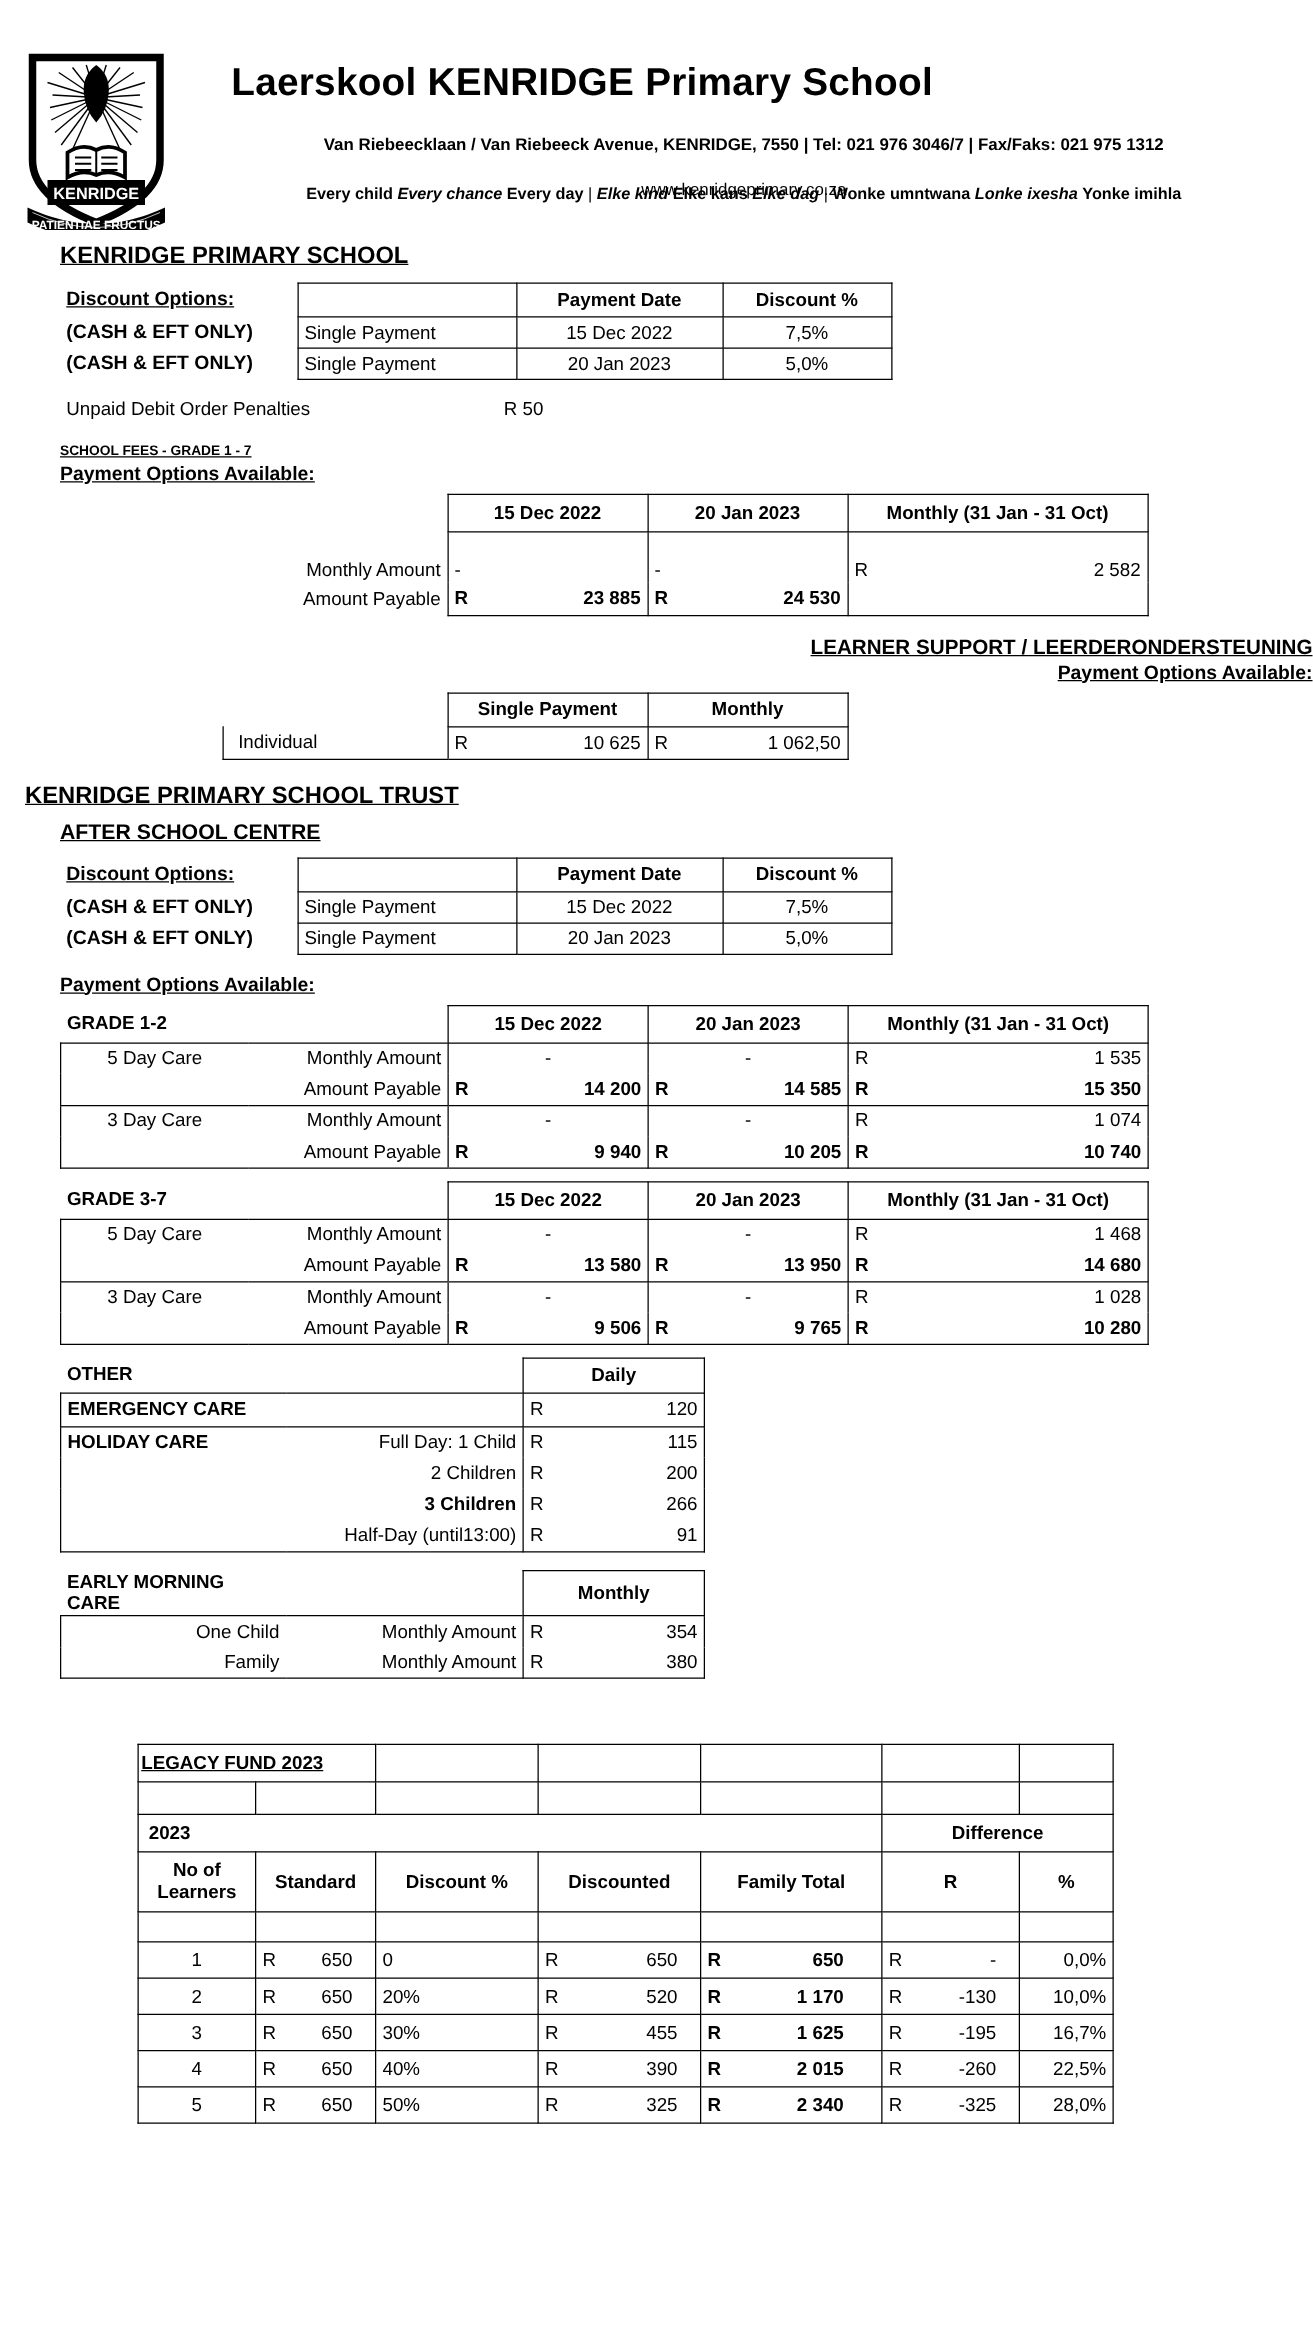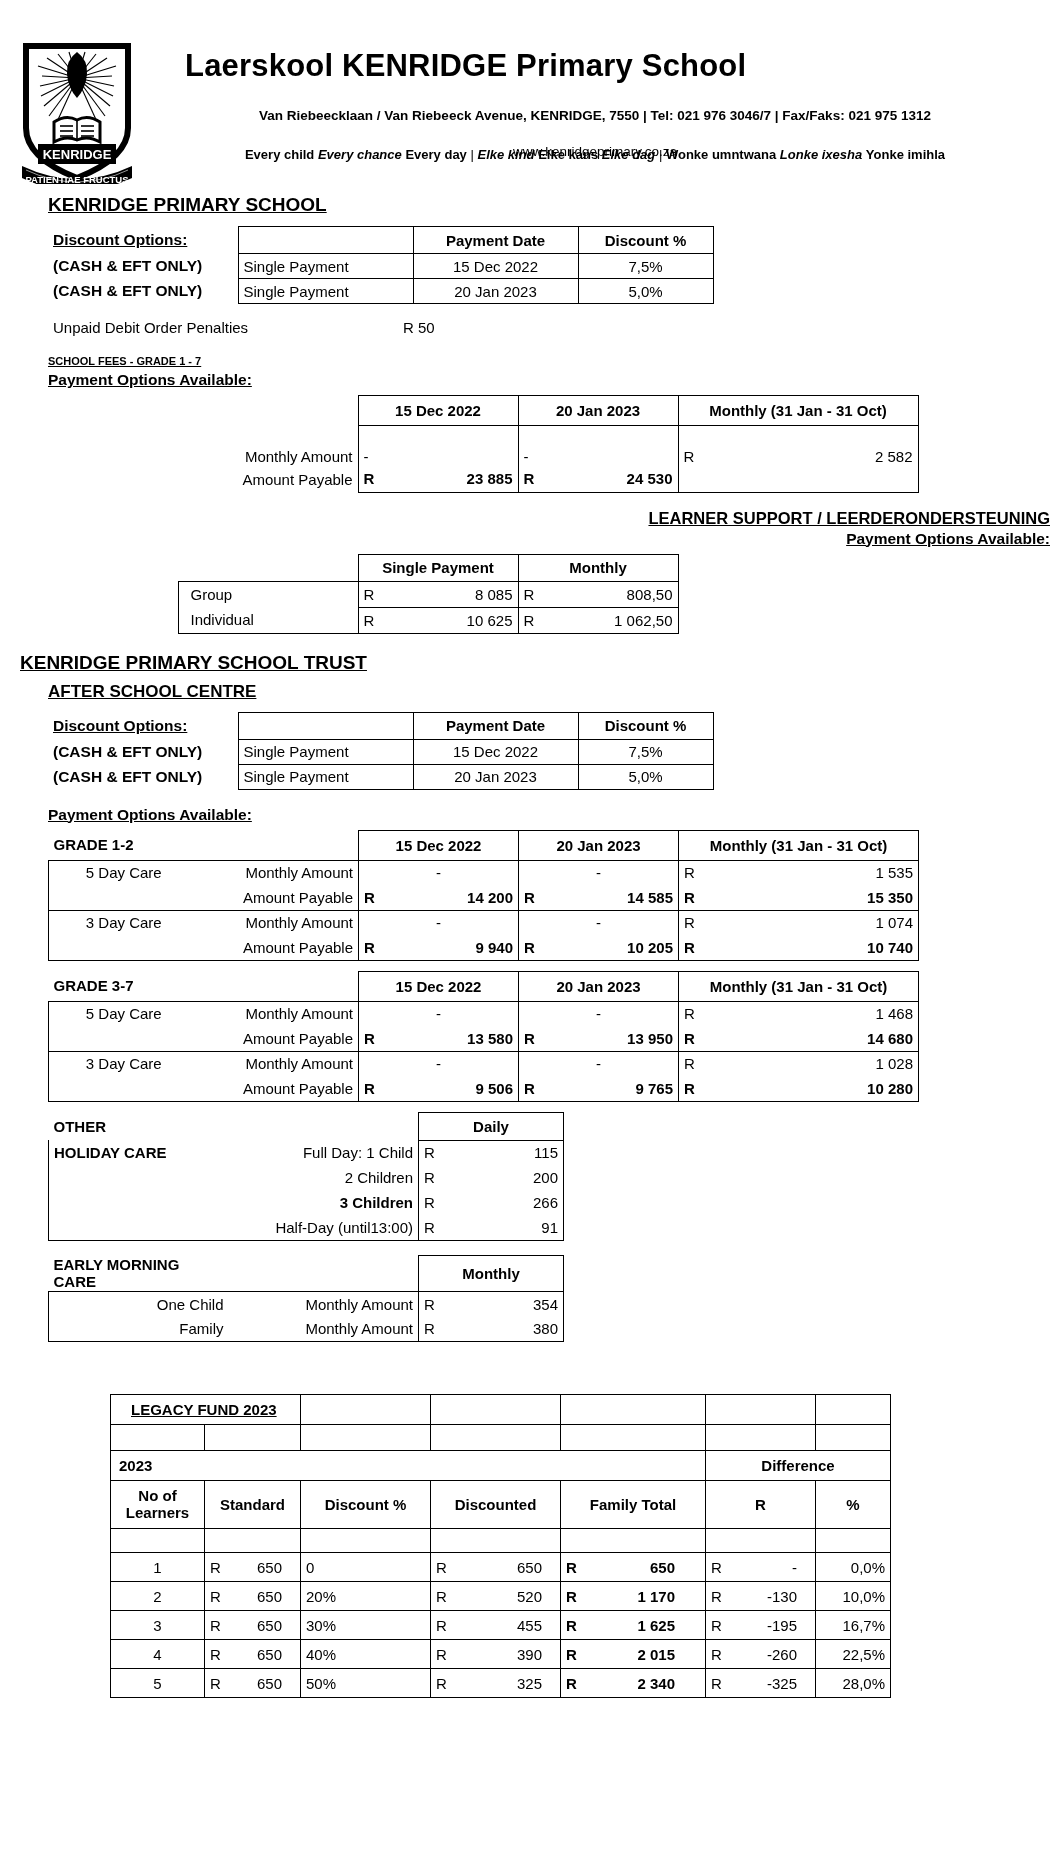--- a/index.html
+++ b/index.html
@@ -234,32 +234,20 @@
     <table>
         <tbody>
       <tr>
         <td style="border:none;width:130px;"></td>
         <td style="border:none;width:180px;"></td>
         <td class="ctr b" style="border:1px solid #000;width:160px;height:27px;">Single Payment</td>
         <td class="ctr b" style="border:1px solid #000;width:160px;">Monthly</td>
       </tr>
       <tr>
         <td style="border:none;"></td>
-        <td style="border-left:1px solid #000;border-top:1px solid #000;height:26px;padding-left:12px;">Group</td>
-        <td class="amt" style="border:1px solid #000;">
-          <span class="r">R</span>
-          <span class="v">8 085</span>
-        </td>
-        <td class="amt" style="border:1px solid #000;border-left:none;">
-          <span class="r">R</span>
-          <span class="v">808,50</span>
-        </td>
-      </tr>
-      <tr>
-        <td style="border:none;"></td>
         <td style="border-left:1px solid #000;border-bottom:1px solid #000;height:26px;padding-left:12px;">Individual</td>
         <td class="amt" style="border:1px solid #000;border-top:none;">
           <span class="r">R</span>
           <span class="v">10 625</span>
         </td>
         <td class="amt" style="border:1px solid #000;border-top:none;border-left:none;">
           <span class="r">R</span>
           <span class="v">1 062,50</span>
         </td>
       </tr>
@@ -441,20 +429,28 @@
   
   <div class="blk mt10">
     <table>
         <tbody>
       <tr>
         <td class="b" style="border:none;width:180px;height:28px;">OTHER</td>
         <td style="border:none;width:190px;"></td>
         <td class="ctr b" style="border:1px solid #000;width:145px;" colspan="2">Daily</td>
       </tr>
       <tr>
+        <td class="b" style="border-left:1px solid #000;border-top:1px solid #000;border-bottom:1px solid #000;height:27px;">EMERGENCY CARE</td>
+        <td style="border-top:1px solid #000;border-bottom:1px solid #000;border-right:1px solid #000;"></td>
+        <td class="amt" style="border:1px solid #000;border-left:none;" colspan="2">
+          <span class="r">R</span>
+          <span class="v">120</span>
+        </td>
+      </tr>
+      <tr>
         <td class="b" style="border-left:1px solid #000;height:25px;">HOLIDAY CARE</td>
         <td class="rgt" style="border-right:1px solid #000;">Full Day: 1 Child</td>
         <td class="amt" style="border-right:1px solid #000;" colspan="2">
           <span class="r">R</span>
           <span class="v">115</span>
         </td>
       </tr>
       <tr>
         <td style="border-left:1px solid #000;height:25px;"></td>
         <td class="rgt" style="border-right:1px solid #000;">2 Children</td>
@@ -510,21 +506,21 @@
       </tr>
     </tbody>
       </table>
   </div>
 
   
   <div style="margin-left:110px;margin-top:52px;">
     <table class="bx" style="font-size:15px;">
         <tbody>
       <tr>
-        <td class="b u" colspan="2" style="width:190px;height:30px;padding-left:20px;">LEGACY FUND 2023</td>
+        <td class="b u" colspan="2" style="width:190px;height:30px;padding-left:2px;">LEGACY FUND 2023</td>
         <td style="width:130px;"></td>
         <td style="width:130px;"></td>
         <td style="width:145px;"></td>
         <td style="width:110px;"></td>
         <td style="width:75px;"></td>
       </tr>
       <tr>
         <td style="height:26px;"></td>
             <td></td>
             <td></td>

